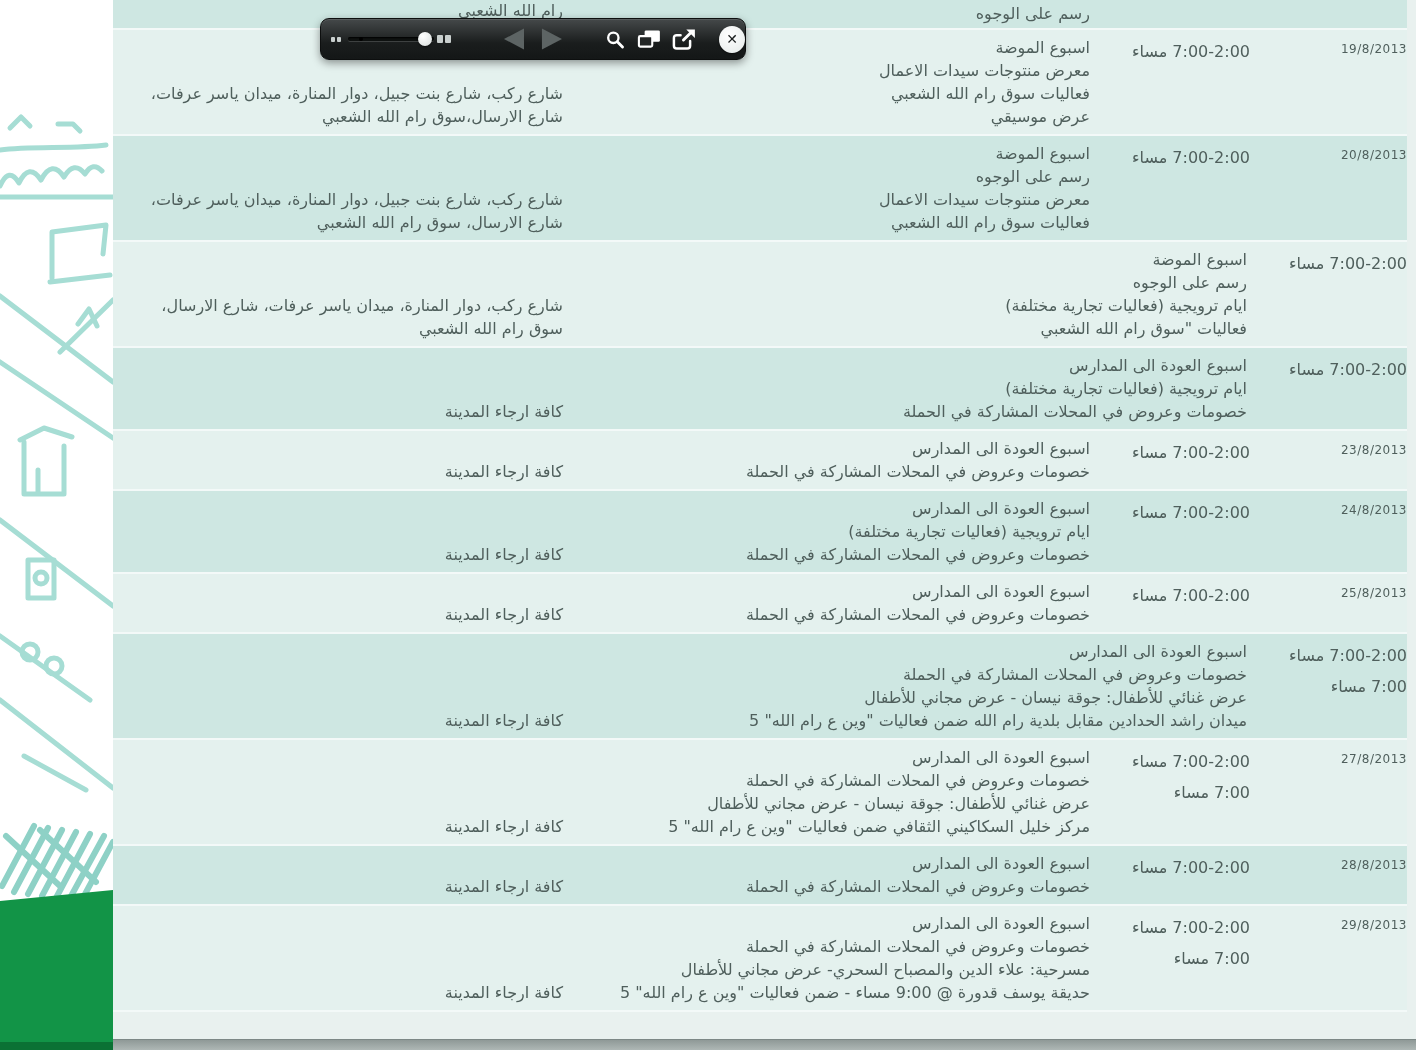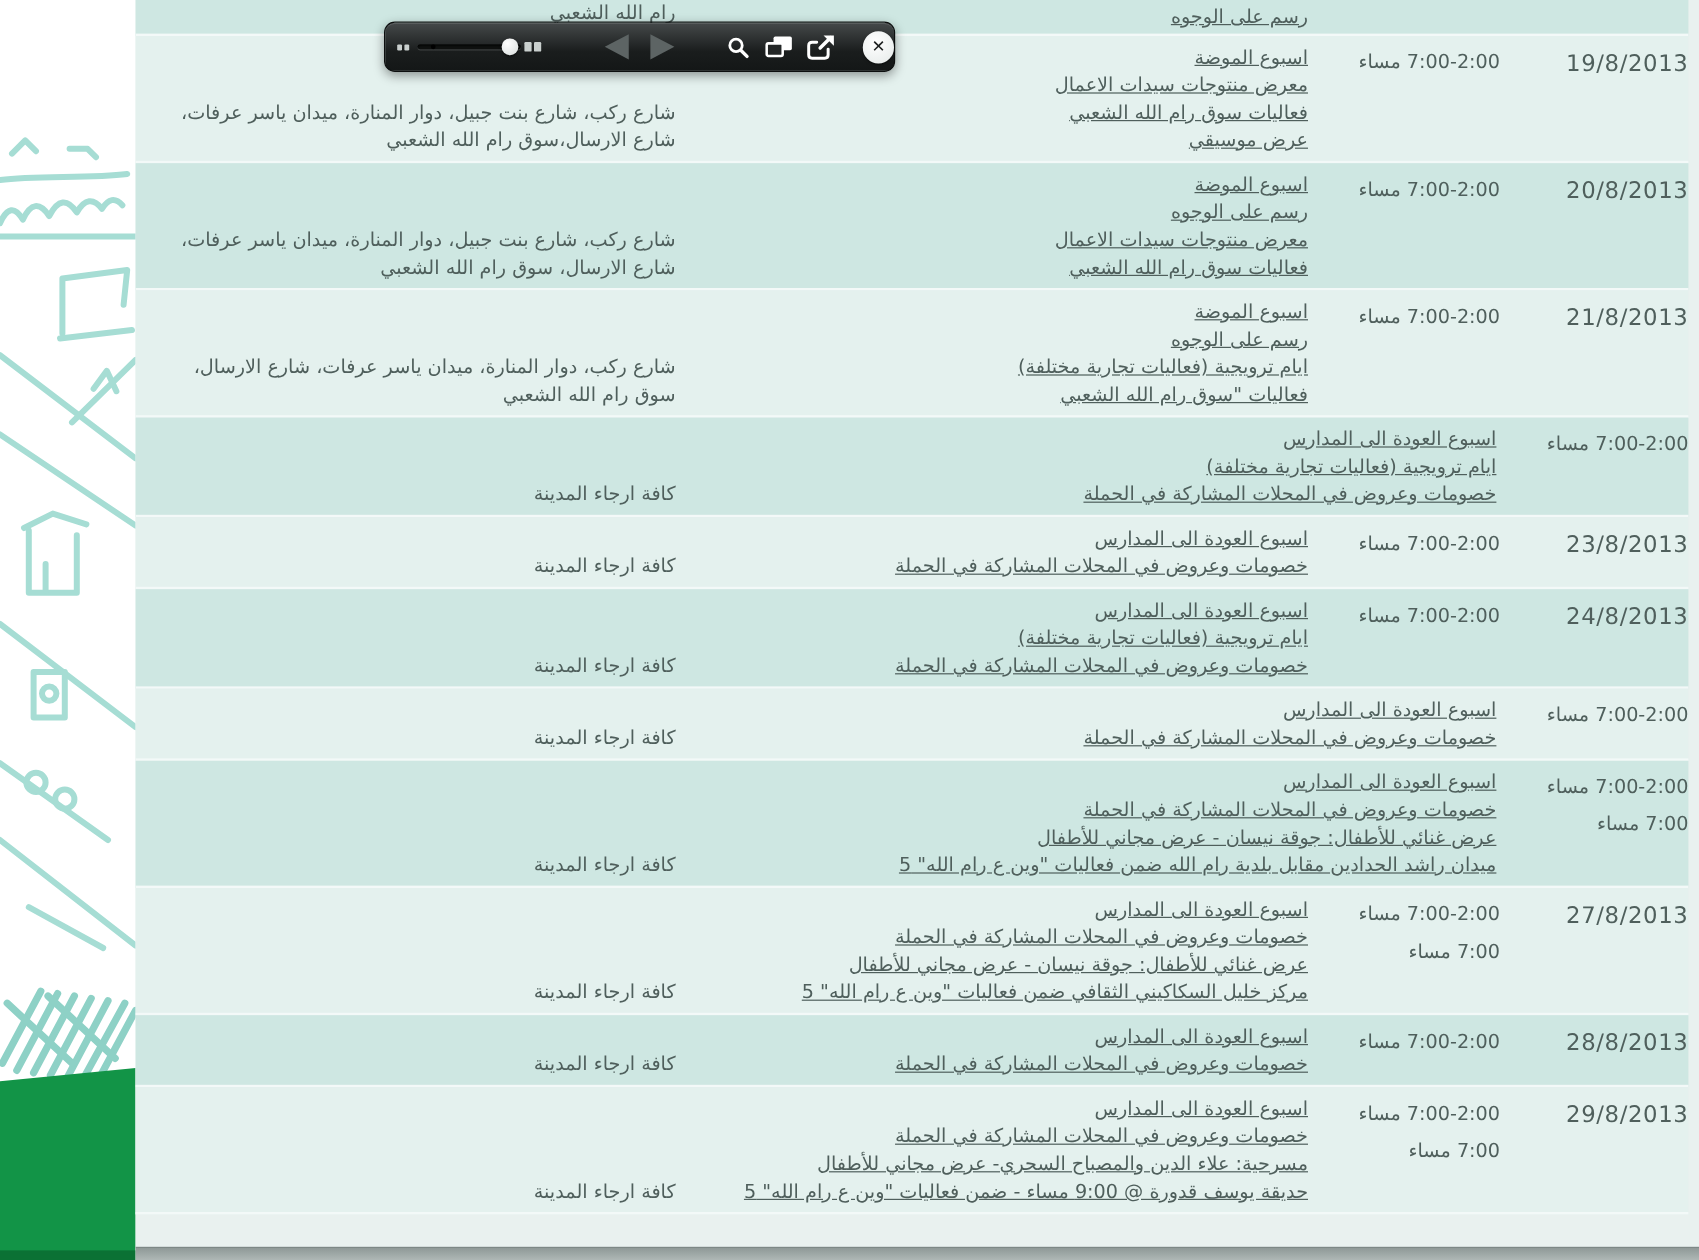--- a/index.html
+++ b/index.html
@@ -9,27 +9,27 @@
   
   .sidebar{position:absolute;left:0;top:0;width:113px;height:1050px;background:#ffffff;}
   .sidebar svg{display:block;}
 
   
   .table-wrap{position:absolute;left:113px;top:0;width:1294px;direction:rtl;}
   .row{display:flex;border-bottom:2px solid #f3f9f8;color:#4f5f5c;}
   .shade-dark{background:#cee7e2;}
   .shade-light{background:#e4f1ee;}
   .row-partial{height:28px;overflow:hidden;}
-  .col-date{width:147px;padding:12px 0 6px 0;padding-left:10px;font-size:19px;letter-spacing:.5px;flex:none;}
+  .col-date{width:147px;padding:12px 0 6px 0;padding-left:10px;font-size:12px;letter-spacing:.5px;flex:none;}
   .col-time{width:160px;padding:12px 0 6px 0;font-size:16px;flex:none;}
   .col-time .time-2{margin-top:12px;}
   .col-events{flex:1;padding:6px 0 6px 10px;font-size:16px;line-height:23px;}
   .col-location{width:434px;flex:none;display:flex;align-items:flex-end;font-size:16px;line-height:23px;padding:6px 0;margin-left:16px;}
   .row-partial .col-events{padding-top:2px;}
-  .event-line{white-space:nowrap;text-decoration:underline;}
+  .event-line{white-space:nowrap;}
 
   
   .bottom-bar{position:absolute;left:113px;right:0;bottom:0;height:10px;
     background:linear-gradient(#8f9997,#aeb7b5);border-top:1px solid #7d8886;}
 
   
   .player{position:absolute;left:320px;top:18px;width:424px;height:40px;z-index:10;
     background:linear-gradient(#45494a,#1a1d1d 60%,#141717);
     border:1px solid #0d0f0f;border-radius:9px;
     box-shadow:0 3px 9px rgba(0,0,0,.4), inset 0 1px 0 rgba(255,255,255,.12);
@@ -143,21 +143,20 @@
             <div class="event-line">رسم على الوجوه</div>
             <div class="event-line">معرض منتوجات سيدات الاعمال</div>
             <div class="event-line">فعاليات سوق رام الله الشعبي</div>
           </div>
       <div class="col-location">
         <span class="loc-text">شارع ركب، شارع بنت جبيل، دوار المنارة، ميدان ياسر عرفات، شارع الارسال، سوق رام الله الشعبي</span>
       </div>
     </div>
 
     <div class="row shade-light">
-      <div class="col-date">21/8/2013</div>
       <div class="col-time">
         <div class="time-1">7:00-2:00 مساء</div>
 
       </div>
       <div class="col-events">
             <div class="event-line">اسبوع الموضة</div>
             <div class="event-line">رسم على الوجوه</div>
             <div class="event-line">ايام ترويجية (فعاليات تجارية مختلفة)</div>
             <div class="event-line">فعاليات "سوق رام الله الشعبي</div>
           </div>
@@ -206,20 +205,21 @@
             <div class="event-line">اسبوع العودة الى المدارس</div>
             <div class="event-line">ايام ترويجية (فعاليات تجارية مختلفة)</div>
             <div class="event-line">خصومات وعروض في المحلات المشاركة في الحملة</div>
           </div>
       <div class="col-location">
         <span class="loc-text">كافة ارجاء المدينة</span>
       </div>
     </div>
 
     <div class="row shade-light">
+      <div class="col-date">25/8/2013</div>
       <div class="col-time">
         <div class="time-1">7:00-2:00 مساء</div>
 
       </div>
       <div class="col-events">
             <div class="event-line">اسبوع العودة الى المدارس</div>
             <div class="event-line">خصومات وعروض في المحلات المشاركة في الحملة</div>
           </div>
       <div class="col-location">
         <span class="loc-text">كافة ارجاء المدينة</span>

